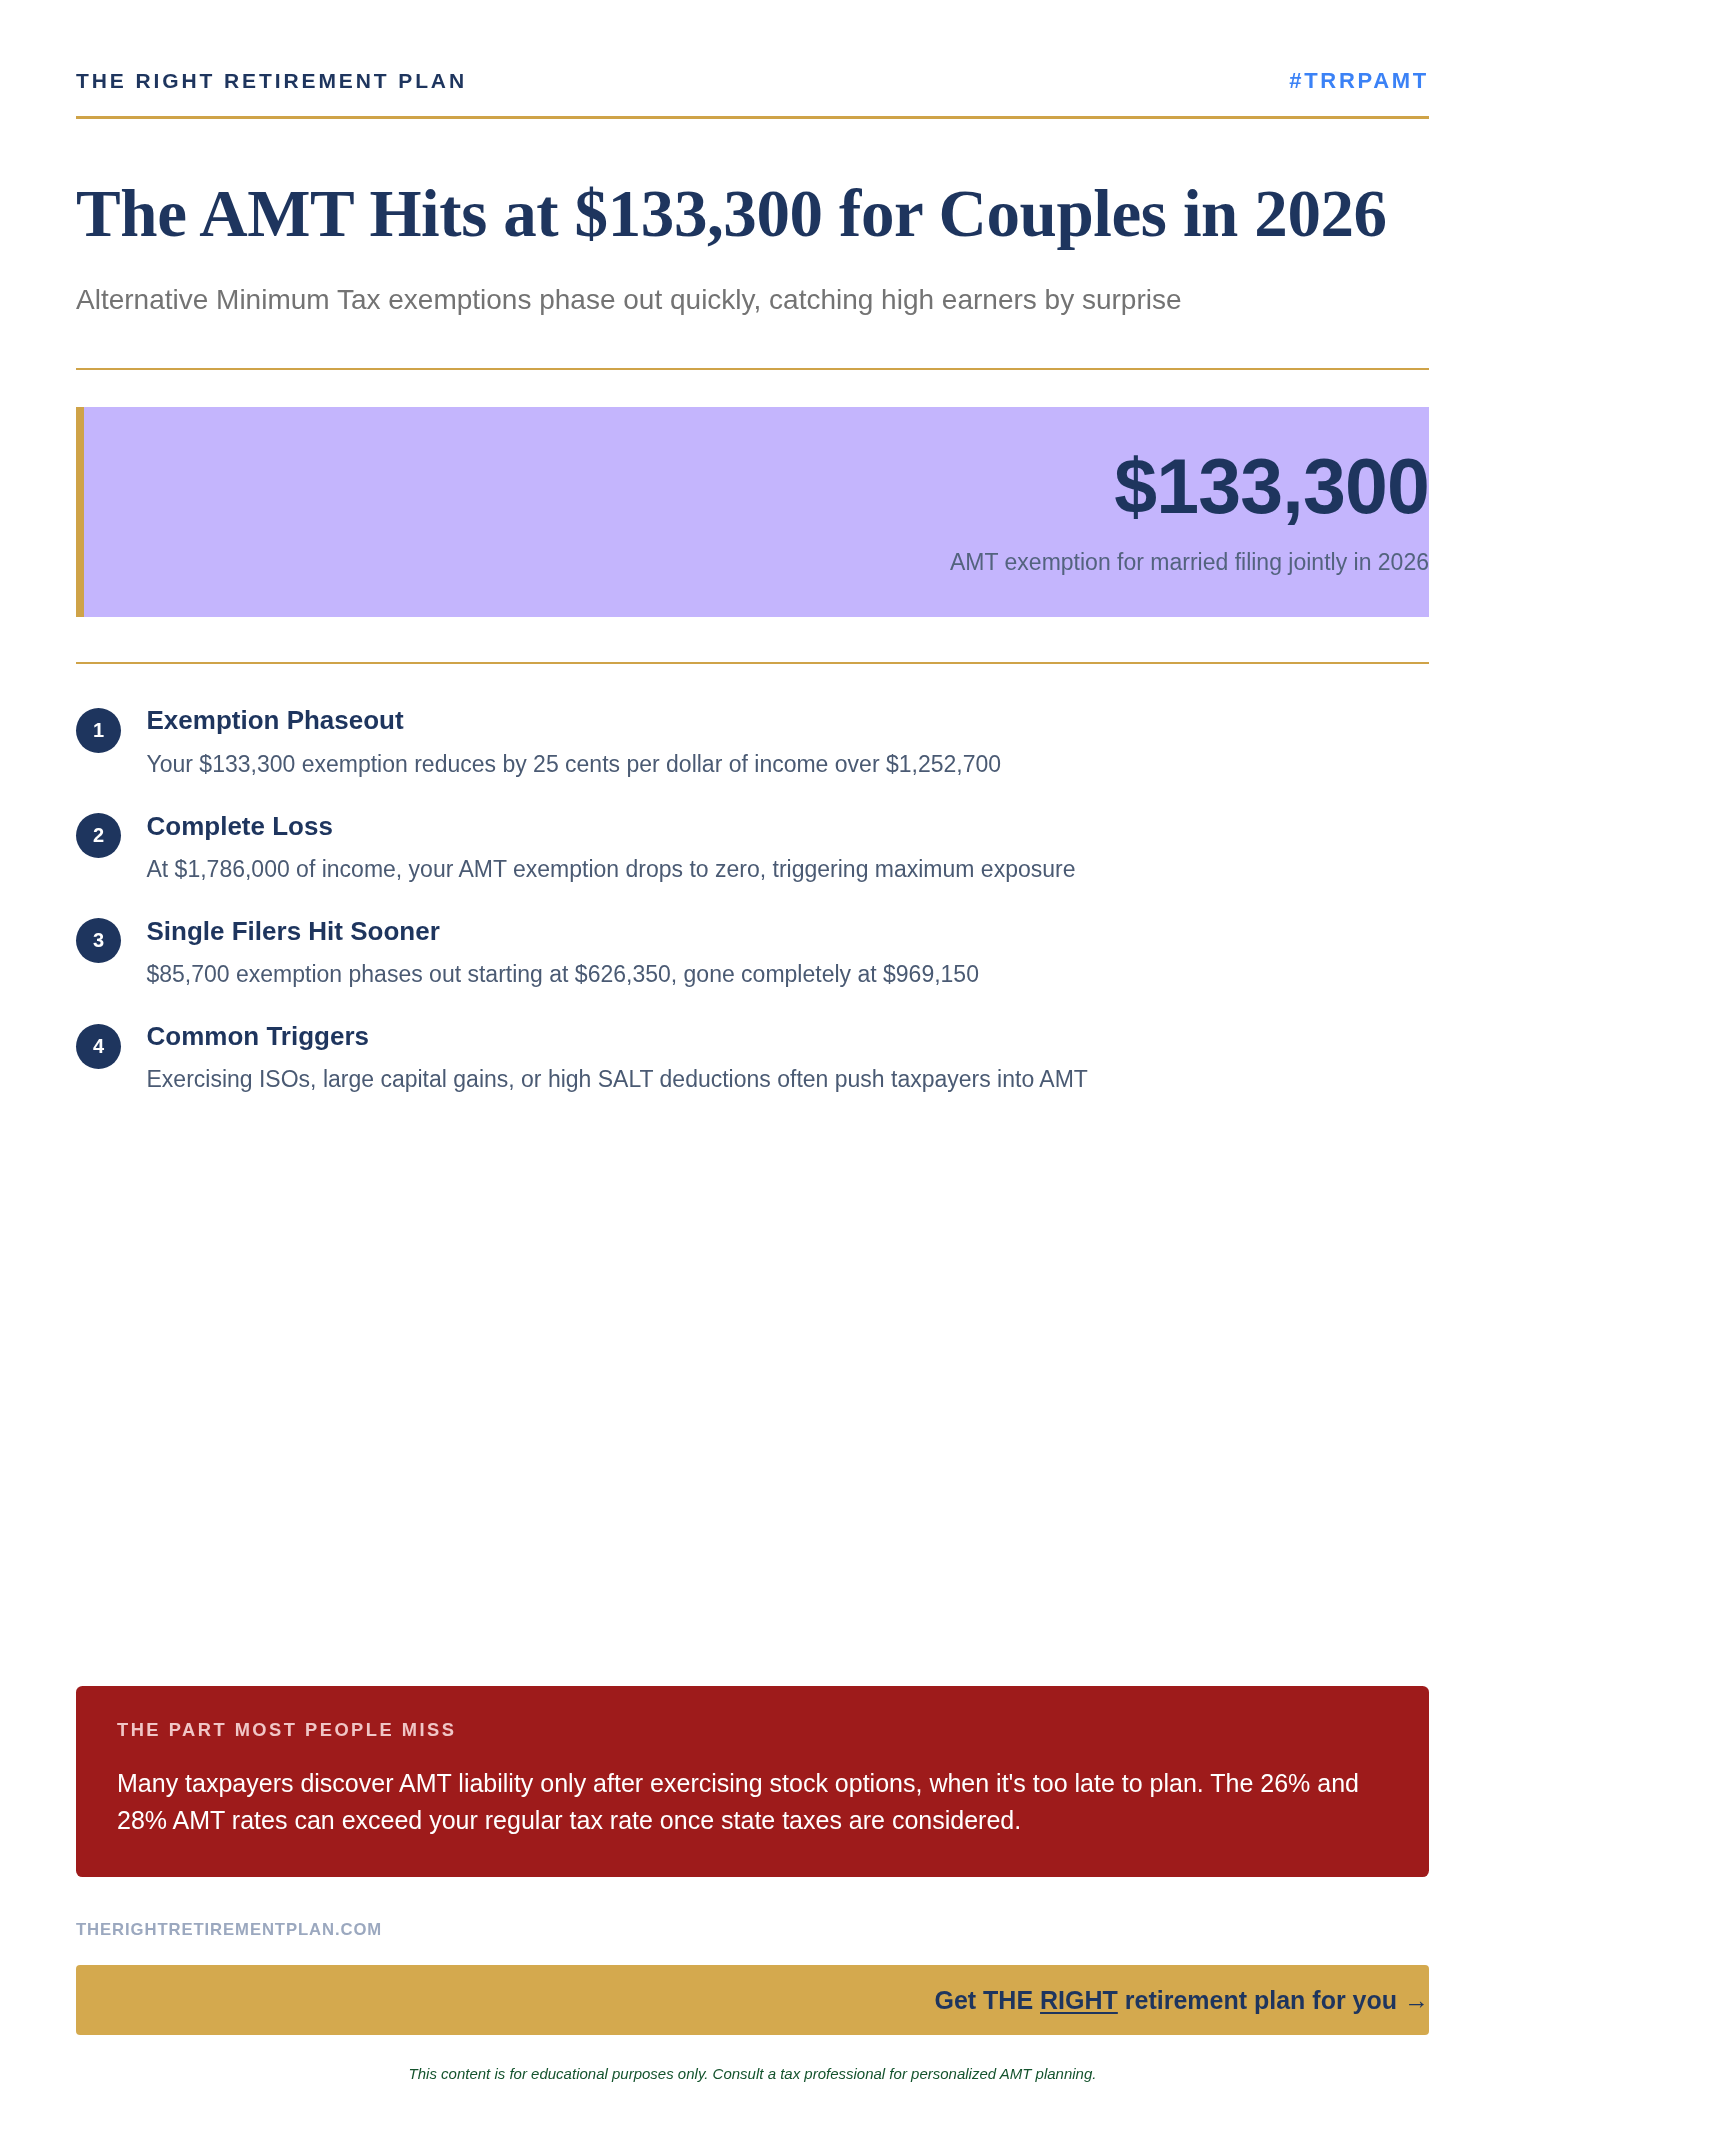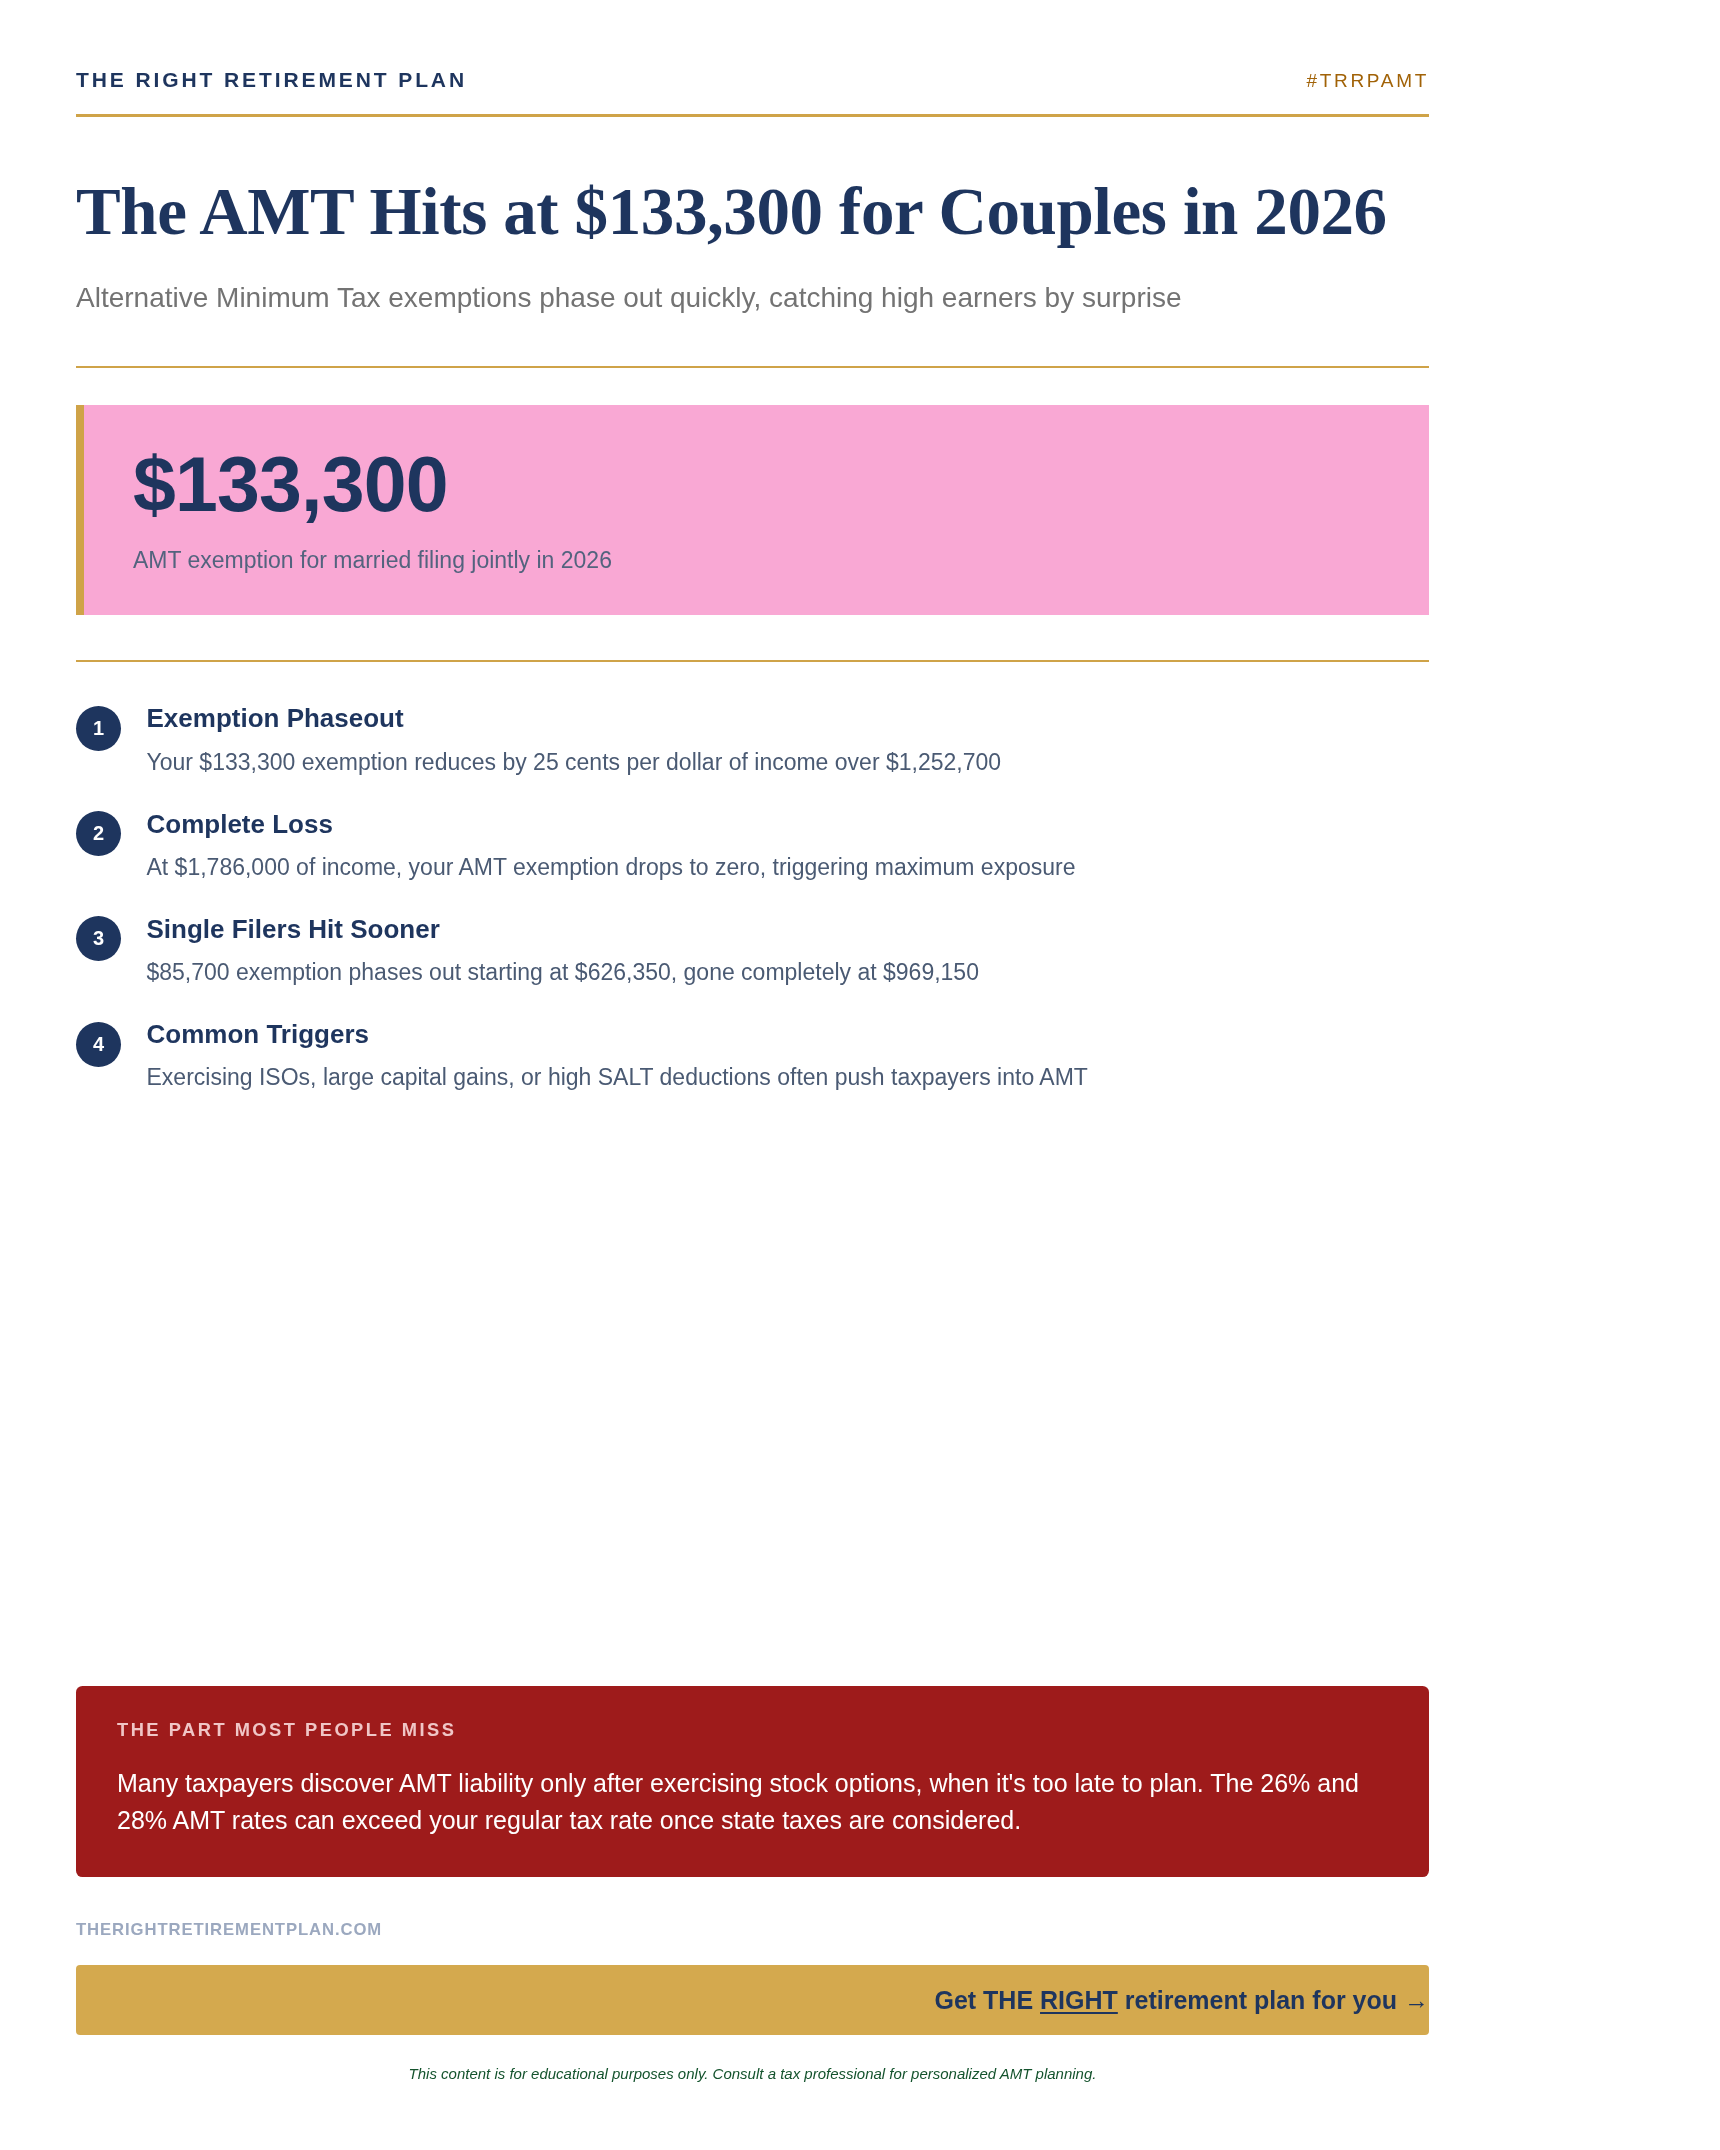--- a/index.html
+++ b/index.html
@@ -32,24 +32,24 @@
     padding-top: 68px;
   }
   .brand {
     font-size: 21px;
     font-weight: 700;
     letter-spacing: 2.9px;
     color: #1E355E;
     text-transform: uppercase;
   }
   .hashtag {
-    font-size: 19px;
-    font-weight: 400;
+    font-size: 22px;
+    font-weight: 700;
     letter-spacing: 2.7px;
-    color: #a16207;
+    color: #3b82f6;
     text-transform: uppercase;
   }
   .rule-gold {
     margin-top: 22px;
     height: 3.2px;
     background: #CFA348;
     width: 100%;
   }
 
   
@@ -73,23 +73,24 @@
   .rule-gold-2 {
     margin-top: 49px;
     height: 2.4px;
     background: #CFA348;
     width: 100%;
   }
 
   
   .statcard {
     margin-top: 37px;
-    background: #f9a8d4;
+    background: #c4b5fd;
     border-left: 8.8px solid #CFA348;
     padding: 41px 0 41px 49px;
+    text-align: right;
   }
   .stat-value {
     font-size: 77px;
     line-height: 1;
     font-weight: 700;
     color: #1E355E;
     letter-spacing: -0.8px;
   }
   .stat-label {
     margin-top: 24px;

